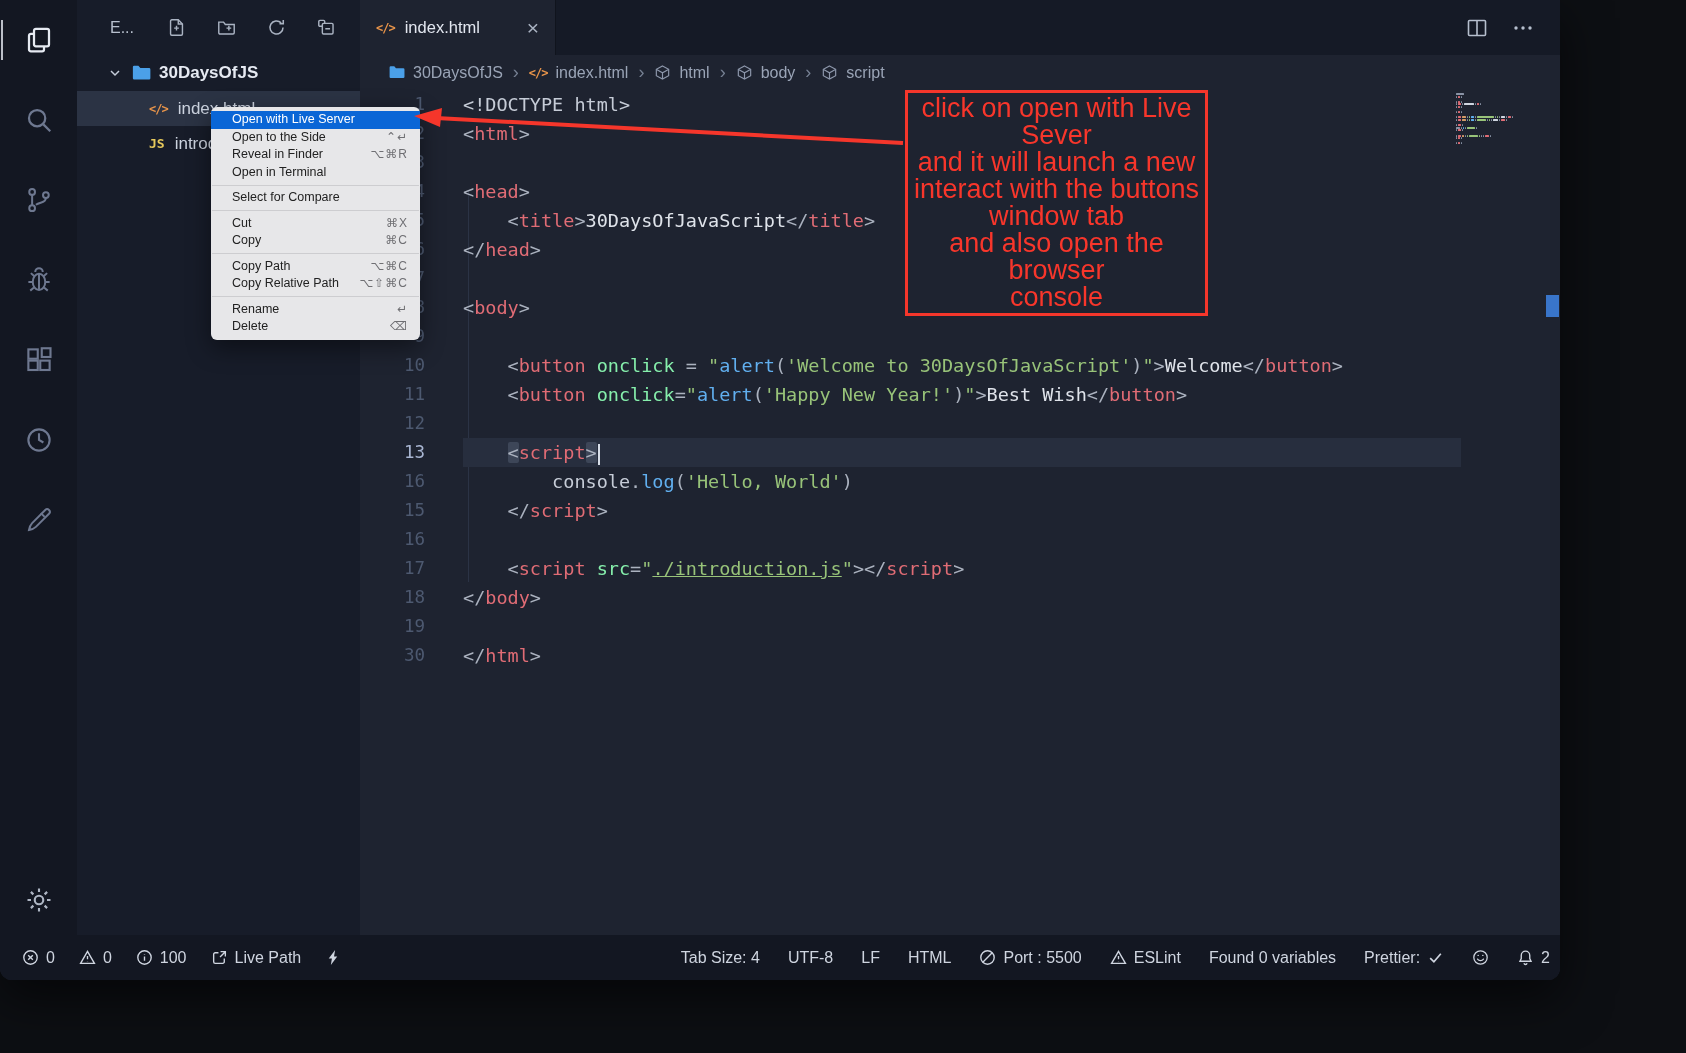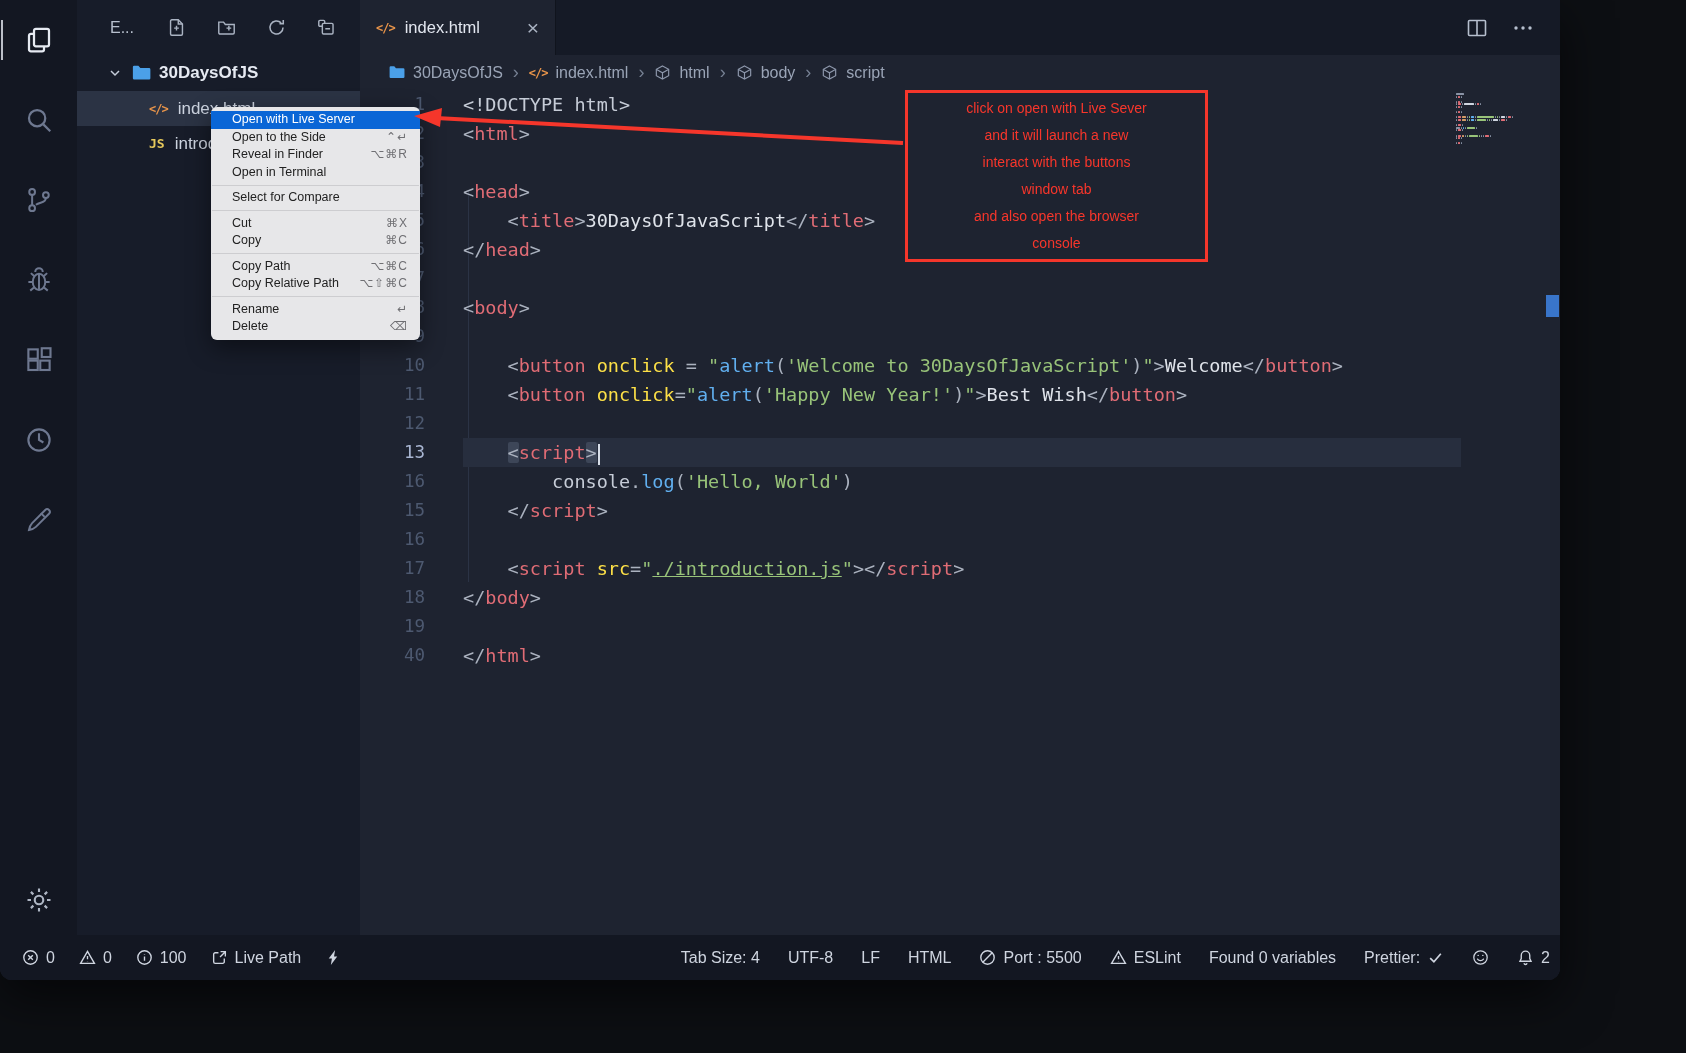--- a/index.html
+++ b/index.html
@@ -51,21 +51,21 @@
 .code{flex:1;position:relative;font-family:"DejaVu Sans Mono","Liberation Mono",monospace;font-size:18.5px;color:#abb2bf;overflow:hidden}
 .line{display:flex;height:29px;line-height:29px;position:relative}
 .line.cur{z-index:0}
 .line.cur::before{content:"";position:absolute;left:103px;right:99px;top:0;bottom:0;background:#272e3e;z-index:-1}
 .ln{width:65px;text-align:right;color:#4d5970;flex:none;font-size:17.5px}
 .line.cur .ln{color:#a9b6d2}
 .lc{margin-left:38px;white-space:pre;position:relative}
 .t.pu{color:#abb2bf}
 .t.pl{color:#c6ccd7}
 .t.tg{color:#e06c75}
-.t.at{color:#fde047}
+.t.at{color:#86efac}
 .t.st{color:#98c379}
 .t.fn{color:#61afef}
 .t.tx{color:#dfe3ea}
 .t.lk{color:#98c379;text-decoration:underline}
 .t.hl{background:#3d4658;border-radius:2px}
 .caret{display:inline-block;width:2px;height:21px;background:#d8dee8;vertical-align:middle;margin-left:1px}
 .iguide{position:absolute;left:108px;top:100px;height:392px;width:1px;background:#2b3345}
 
 .minimap{position:absolute;right:16px;top:3px;width:88px;display:flex;flex-direction:column;cursor:pointer}
 .mm-row{height:2px;margin-bottom:.6px;display:flex;gap:1px}
@@ -78,21 +78,21 @@
 .mm-seg.tx{background:#cfd5df}
 .ovr{position:absolute;right:1px;top:205px;width:13px;height:22px;background:#3c7edb;opacity:.9}
 
 .ctxmenu{position:absolute;left:211px;top:107px;width:209px;background:#e7e7e9;border-radius:6px;box-shadow:0 8px 24px rgba(0,0,0,.45);padding:4px 0;z-index:50;font-size:12.5px;color:#222}
 .cm-item{display:flex;justify-content:space-between;align-items:center;padding:1px 12px 1px 21px;line-height:15.5px;cursor:pointer;white-space:nowrap}
 .cm-item.hi{background:#0a66d6;color:#fff}
 .cm-sc{color:#6f6f73;margin-left:16px;letter-spacing:1px;font-size:12px}
 .cm-item.hi .cm-sc{color:#d8e6fa}
 .cm-sep{height:1px;background:#cdcdd0;margin:3.5px 1px}
 
-.annotation{position:absolute;left:905px;top:90px;width:303px;border:3px solid #f5362b;color:#f8362b;padding:2px 4px;text-align:center;font-size:14px;line-height:27px;z-index:40}
+.annotation{position:absolute;left:905px;top:90px;width:303px;border:3px solid #f5362b;color:#f8362b;padding:2px 4px;text-align:center;font-size:27px;line-height:27px;z-index:40}
 .arrow{position:absolute;inset:0;width:100%;height:100%;z-index:60;pointer-events:none}
 
 .statusbar{height:45px;background:#131722;display:flex;align-items:center;padding:0 10px 0 22px;color:#cfd5e0;font-size:16px;flex:none}
 .sb-left{display:flex;gap:24px;align-items:center}
 .sb-right{margin-left:auto;display:flex;gap:28px;align-items:center}
 .sb-item{display:flex;align-items:center;gap:7px;cursor:pointer;white-space:nowrap}
 .sb-item .icon{width:17px;height:17px}
 </style>
 </head>
 <body>
@@ -359,21 +359,21 @@
             </div>
             <div class="line">
               <span class="ln">18</span>
               <span class="lc"><span class="t pu">&lt;/</span><span class="t tg">body</span><span class="t pu">&gt;</span></span>
             </div>
             <div class="line">
               <span class="ln">19</span>
               <span class="lc"></span>
             </div>
             <div class="line">
-              <span class="ln">40</span>
+              <span class="ln">30</span>
               <span class="lc"><span class="t pu">&lt;/</span><span class="t tg">html</span><span class="t pu">&gt;</span></span>
             </div>
           </div>
         <div class="minimap" id="minimap">
             <div class="mm-row">
               <span class="mm-seg pl" style="width: 8.25px;"></span>
             </div>
             <div class="mm-row">
               <span class="mm-seg pu" style="width: 1px;"></span>
               <span class="mm-seg tg" style="width: 2.2px;"></span>

